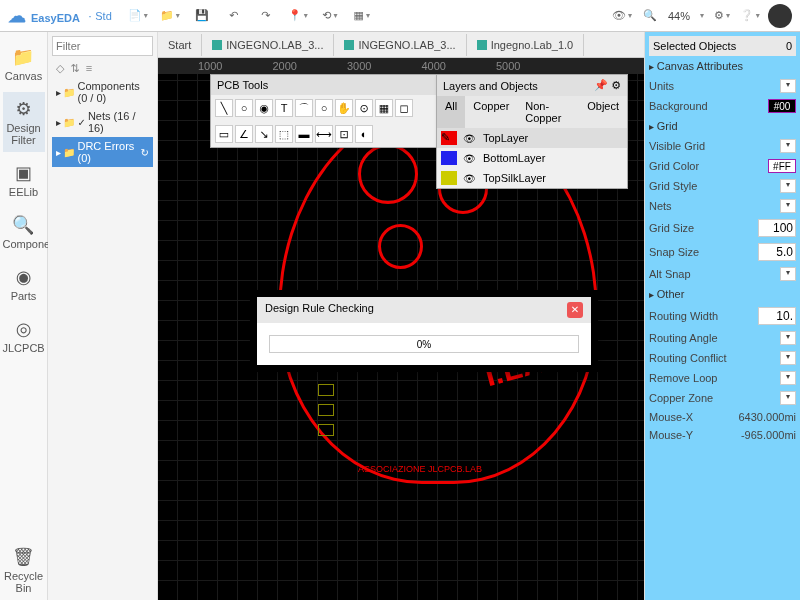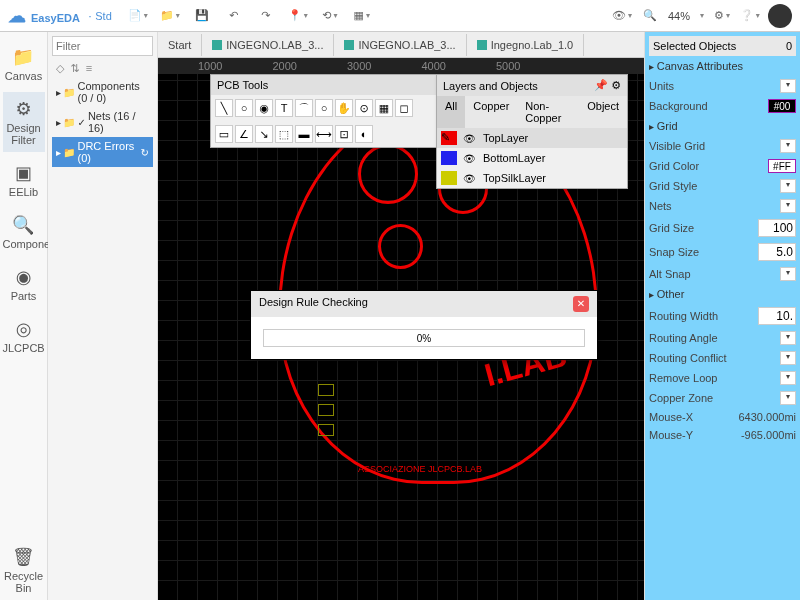--- a/index.html
+++ b/index.html
@@ -52,21 +52,21 @@
 .pcb-tools{left:210px;top:74px;width:248px}
 .tool-row{display:flex;padding:4px;gap:2px}
 .tool{width:18px;height:18px;border:1px solid #ccc;background:#fff;display:flex;align-items:center;justify-content:center;font-size:11px;cursor:pointer}
 .layers{left:436px;top:74px;width:192px}
 .layer-tabs{display:flex;background:#e8e8e8;font-size:10px}
 .layer-tab{padding:4px 8px;cursor:pointer}
 .layer-tab.active{background:#d0d0d0}
 .layer-row{display:flex;align-items:center;padding:3px 4px;gap:6px;font-size:10px}
 .layer-swatch{width:16px;height:14px}
 .layer-eye{width:14px;font-size:10px}
-.dialog{position:absolute;left:250px;top:290px;width:348px;background:#fff;border:1px solid #000000;box-shadow:3px 3px 8px rgba(0,0,0,0.4)}
+.dialog{position:absolute;left:250px;top:290px;width:348px;background:#fff;border:7px solid #000000;box-shadow:3px 3px 8px rgba(0,0,0,0.4)}
 .dlg-title{background:#e8e8e8;padding:5px 8px;font-size:11px;display:flex;justify-content:space-between}
 .dlg-close{width:16px;height:16px;background:#e55;color:#fff;border-radius:3px;text-align:center;line-height:16px;cursor:pointer;font-size:10px}
 .dlg-body{padding:12px}
 .progress{border:1px solid #ccc;height:18px;background:#fff;text-align:center;line-height:18px;font-size:10px}
 .chev{font-size:8px;color:#888;margin-left:2px}
 </style>
 </head>
 <body>
 
 <div class="topbar">

